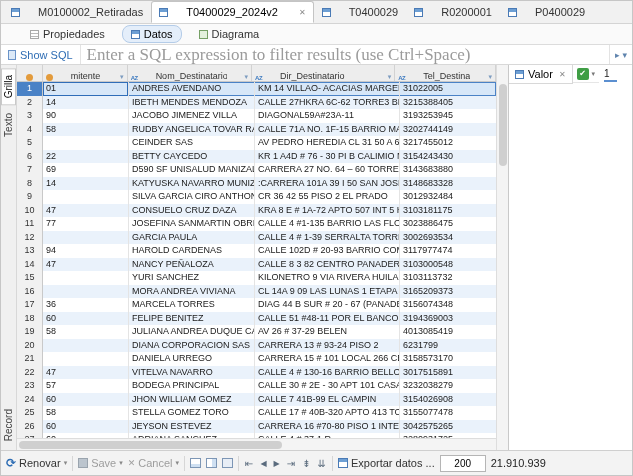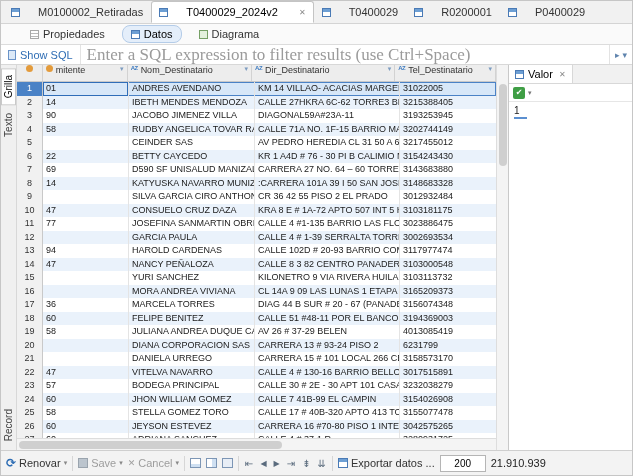--- a/index.html
+++ b/index.html
@@ -43,21 +43,21 @@
     display:flex;flex-direction:column;align-items:center;padding:2px 0}
   .sidetab{writing-mode:vertical-rl;transform:rotate(180deg);font-size:10px;color:#444;
     padding:6px 1px;margin:1px 0;cursor:default}
   .sidetab.active{background:#fff;border:1px solid #c9c9c9;color:#000}
   .sidetab.bottom{margin-top:auto}
 
   
   .grid-area{flex:1;min-width:0;display:flex;flex-direction:column;background:#fff}
   .grid-header{display:flex;height:17px;background:#ededed;border-bottom:1px solid #c9c9c9;
     font-size:9px;color:#333;flex:0 0 auto}
-  .hcell{display:flex;align-items:flex-start;gap:3px;padding:0 3px;border-right:1px solid #d2d2d2;
+  .hcell{display:flex;align-items:flex-end;gap:18px;padding:0 3px;border-right:1px solid #d2d2d2;
     overflow:hidden;white-space:nowrap}
   .hcell.corner{width:26px;justify-content:center;padding:0}
   .hlabel{flex:1;overflow:hidden}
   .hcaret{color:#7d9cc0;font-size:7px}
   .dot-icon{width:7px;height:7px;border-radius:50%;background:#e39b3c;display:inline-block;flex:0 0 auto}
   .az-icon{color:#3e7bc0;font-size:6px;font-weight:bold;letter-spacing:-0.5px;flex:0 0 auto}
   .grid-rows{flex:1;overflow:hidden;font-size:9px}
   .grow{display:flex;height:13.5px;line-height:13.5px}
   .grow:nth-child(even){background:#eaf2fb}
   .grow.sel{background:#d7e7f8;box-shadow:inset 0 0 0 1px #4a82c6}
@@ -66,21 +66,21 @@
   .rownum.sel{background:#4a82c6;color:#fff}
   .cell{padding:0 3px;border-right:1px solid #e4e4e4;overflow:hidden;white-space:nowrap;flex:0 0 auto}
   .cell.focus{box-shadow:inset 0 0 0 1px #2f6db8}
   .c0{width:86px}.c1{width:126px}.c2{width:145px}.c3{width:102px}
   .hscroll{height:12px;background:#f4f4f4;border-top:1px solid #ddd;position:relative;flex:0 0 auto}
   .hthumb{position:absolute;left:2px;top:2px;height:8px;width:55%;background:#cfcfcf;border-radius:4px}
   .vscroll{width:12px;background:#f4f4f4;border-left:1px solid #ddd;position:relative;flex:0 0 auto}
   .vthumb{position:absolute;top:19px;left:2px;width:8px;height:82px;background:#cfcfcf;border-radius:4px}
 
   
-  .value-panel{width:124px;flex:0 0 auto;border-left:1px solid #c9c9c9;display:flex;flex-direction:column;background:#fff}
+  .value-panel{width:124px;flex:0 0 auto;border-left:1px solid #c9c9c9;display:flex;flex-direction:row;background:#fff}
   .vp-tabbar{height:19px;background:#f1f1f1;border-bottom:1px solid #d8d8d8;display:flex}
   .vp-tab{display:flex;align-items:center;gap:4px;background:#fff;border-right:1px solid #d8d8d8;
     padding:0 6px;color:#000}
   .vp-close{color:#8a8a8a;font-size:8px;margin-left:2px}
   .vp-toolbar{height:18px;border-bottom:1px solid #e6e6e6;display:flex;align-items:center;gap:3px;padding:0 4px}
   .chk-icon{width:12px;height:12px;background:#3f9e45;color:#fff;font-size:8px;line-height:12px;
     text-align:center;border-radius:2px;display:inline-block}
   .vp-caret{color:#777;font-size:7px}
   .vp-content{flex:1;padding:3px 5px;font-size:10px}
   .vp-underline{width:13px;height:2px;background:#5b8fd0;margin-top:1px}

